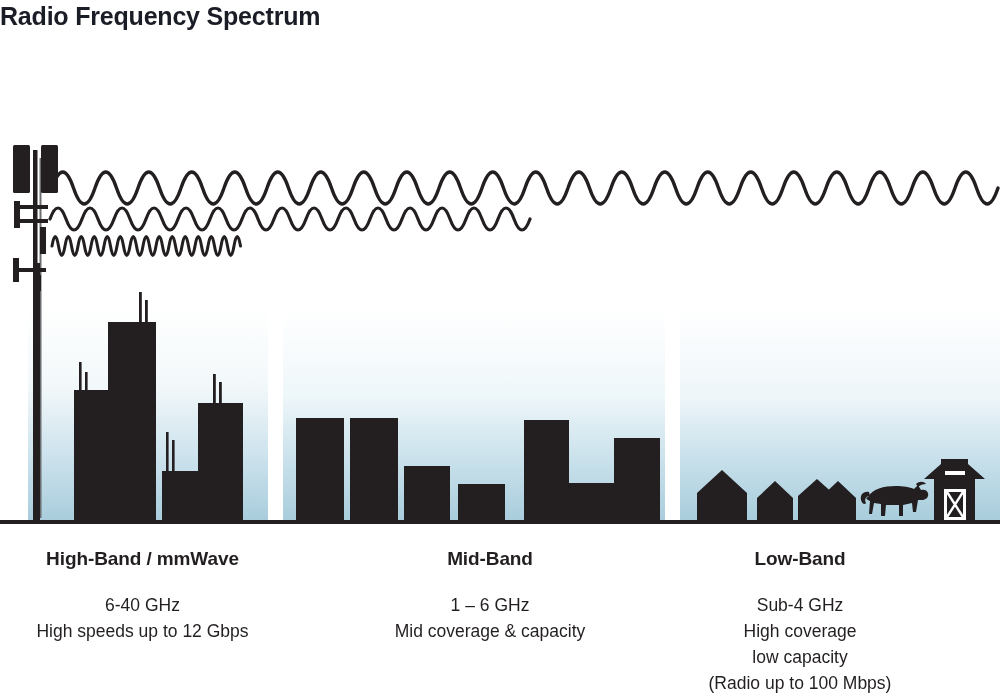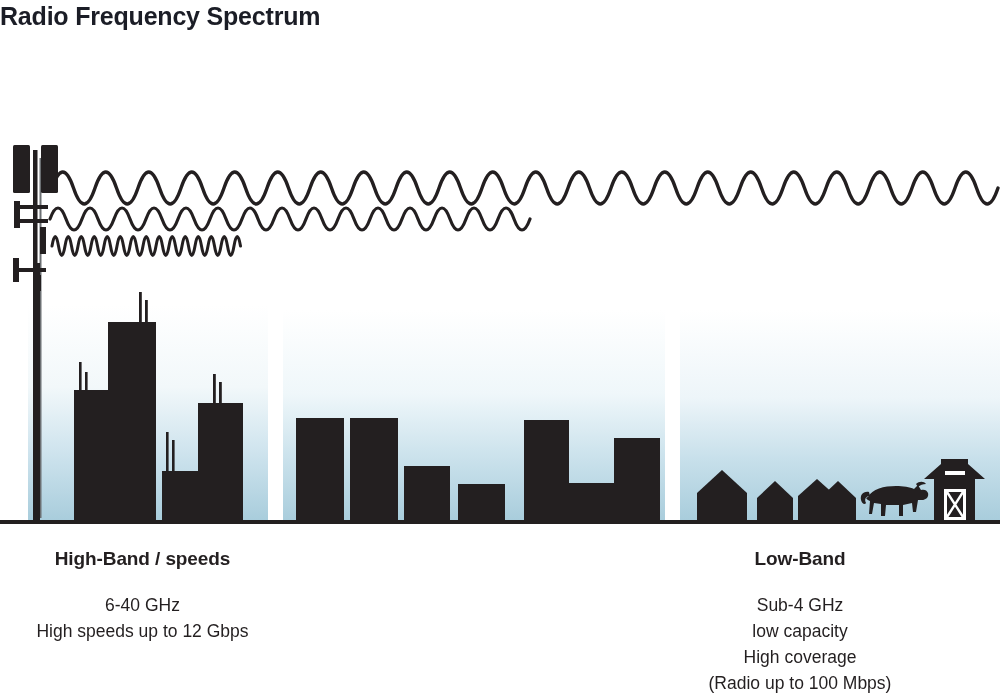--- a/index.html
+++ b/index.html
@@ -187,31 +187,38 @@
         <rect x="944" y="489" width="22" height="31" fill="#ffffff"></rect>
         <rect x="947" y="492" width="16" height="25" fill="#231f20"></rect>
         <path d="M 947 492 L 963 517 M 963 492 L 947 517" stroke="#ffffff" stroke-width="2.4" fill="none"></path>
       </g>
     </g>
 
     <line x1="0" y1="522" x2="1000" y2="522" stroke="#231f20" stroke-width="4"></line>
   </svg>
 
   <div class="caption" id="cap-high">
-    <div class="cap-head">High-Band / speeds</div>
+    <div class="cap-head">High-Band / mmWave</div>
     <div class="cap-lines">
       <div class="cap-line">6-40 GHz</div>
       <div class="cap-line">High speeds up to 12 Gbps</div>
     </div>
   </div>
 
+  <div class="caption" id="cap-mid">
+    <div class="cap-head">Mid-Band</div>
+    <div class="cap-lines">
+      <div class="cap-line">1 – 6 GHz</div>
+      <div class="cap-line">Mid coverage &amp; capacity</div>
+    </div>
+  </div>
 
   <div class="caption" id="cap-low">
     <div class="cap-head">Low-Band</div>
     <div class="cap-lines">
       <div class="cap-line">Sub-4 GHz</div>
+      <div class="cap-line">High coverage</div>
       <div class="cap-line">low capacity</div>
-      <div class="cap-line">High coverage</div>
       <div class="cap-line">(Radio up to 100 Mbps)</div>
     </div>
   </div>
 
 </div>
 
 </body></html>

